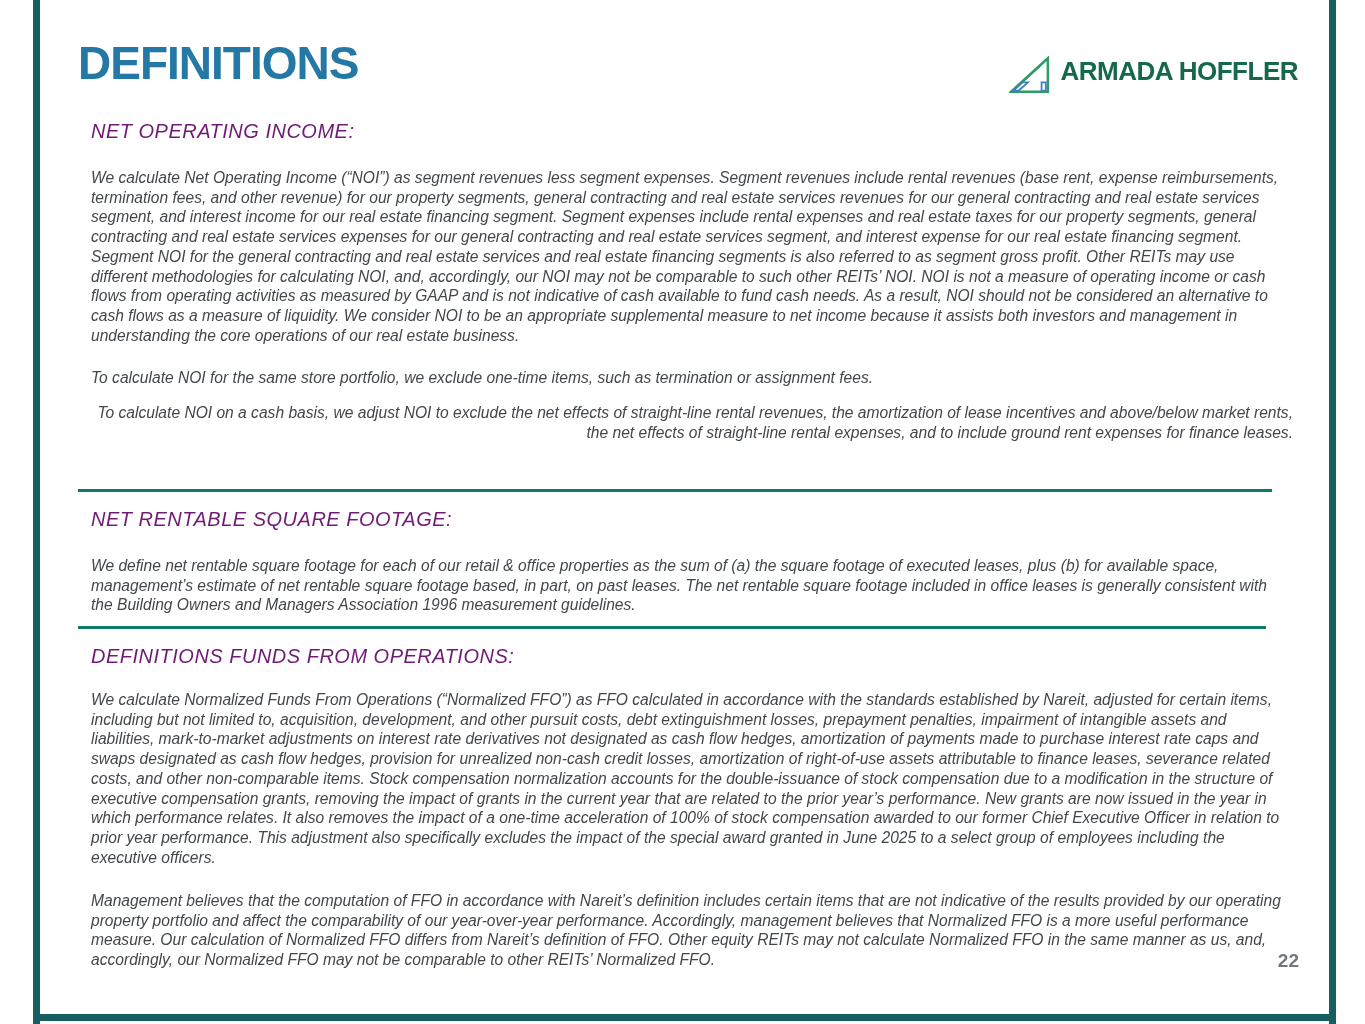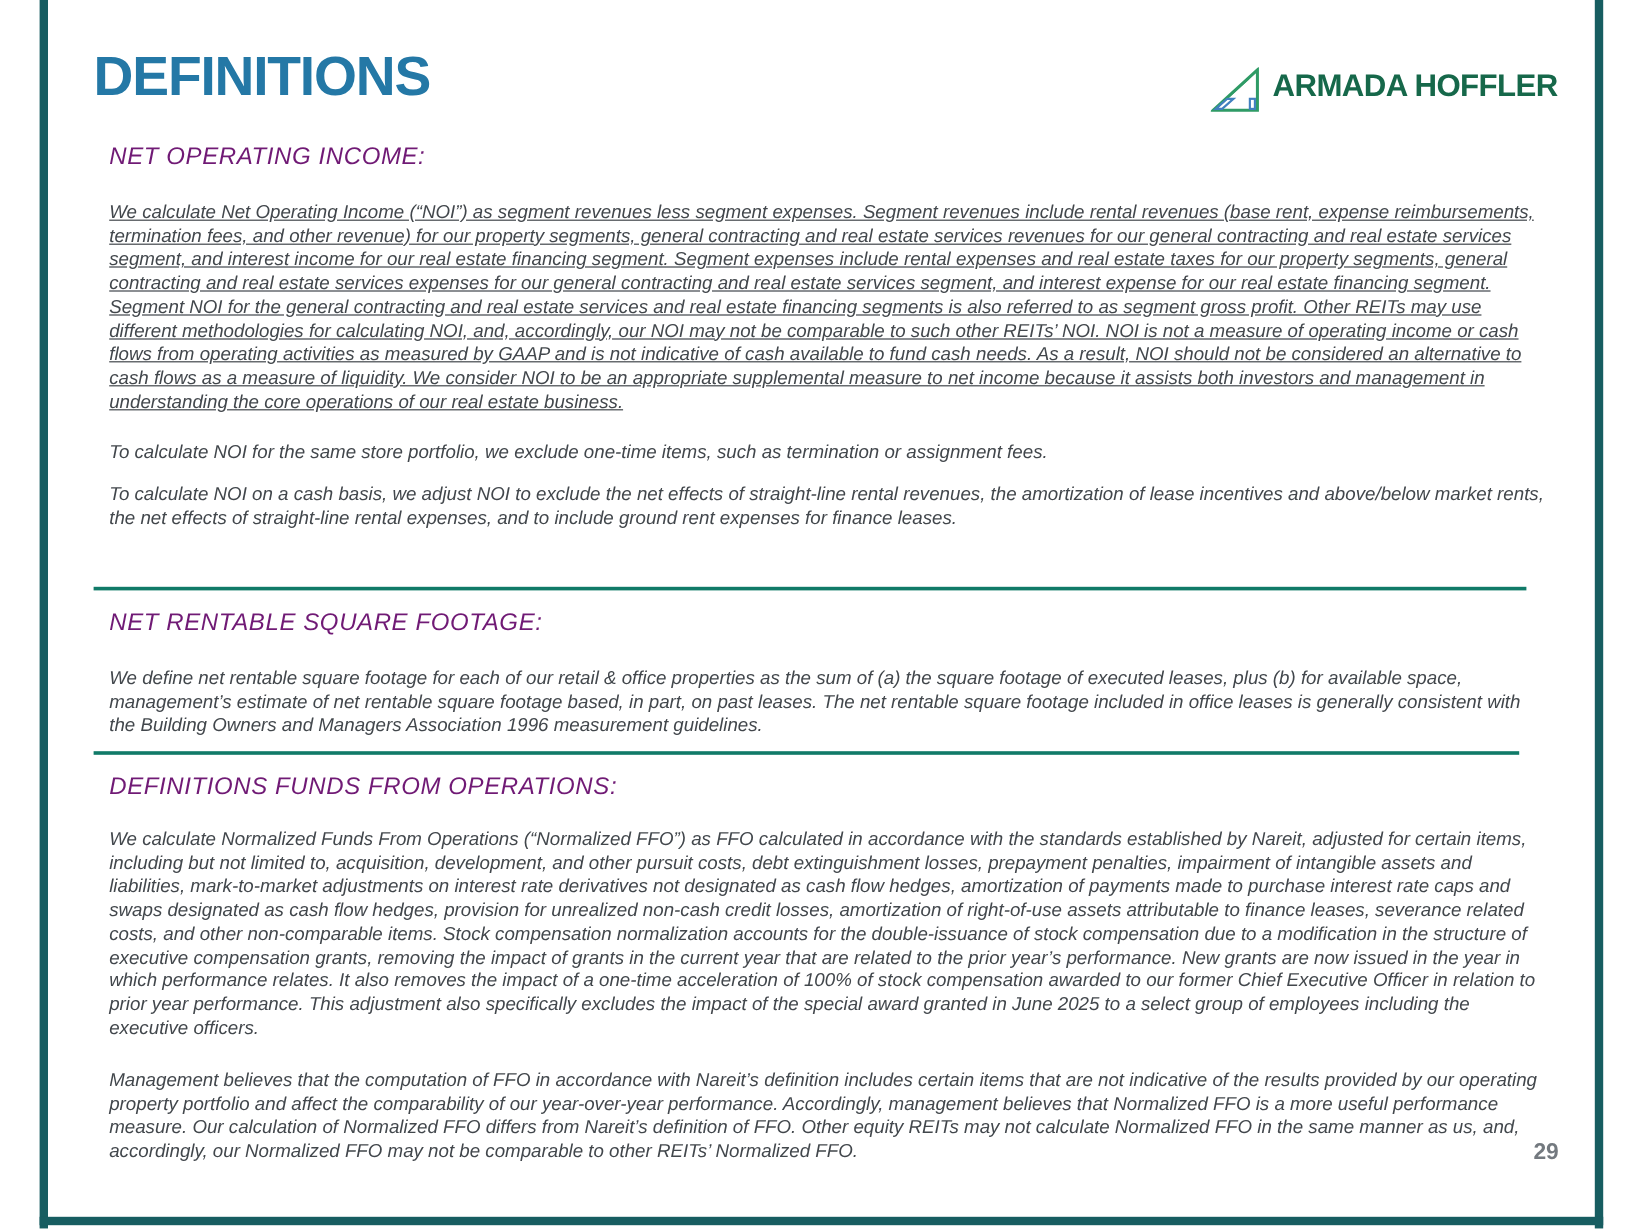--- a/index.html
+++ b/index.html
@@ -65,23 +65,23 @@
   }
   .page-number {
     position: absolute;
     right: 66px; top: 950px;
     font-size: 19px;
     font-weight: bold;
     color: #73797f;
   }
   
   #h1 { top: 120px; }
-  #s1p1 { top: 168px; text-decoration: underline; }
+  #s1p1 { top: 168px; }
   #s1p2 { top: 368px; }
-  #s1p3 { top: 403px; }
+  #s1p3 { top: 403px; text-align: right; }
   #rule1 { top: 489px; }
   #h2 { top: 508px; }
   #s2p1 { top: 556px; }
   #rule2 { top: 626px; width: 1188px; }
   #h3 { top: 645px; }
   #s3p1 { top: 690px; }
   #s3p2 { top: 891px; }
 </style>
 </head>
 <body>
@@ -115,15 +115,15 @@
 
   <div class="section-heading" id="h2">NET RENTABLE SQUARE FOOTAGE:</div>
   <div class="body-para" id="s2p1">We define net rentable square footage for each of our retail &amp; office properties as the sum of (a) the square footage of executed leases, plus (b) for available space, management’s estimate of net rentable square footage based, in part, on past leases. The net rentable square footage included in office leases is generally consistent with the Building Owners and Managers Association 1996 measurement guidelines.</div>
 
   <div class="rule" id="rule2"></div>
 
   <div class="section-heading" id="h3">DEFINITIONS FUNDS FROM OPERATIONS:</div>
   <div class="body-para" id="s3p1">We calculate Normalized Funds From Operations (“Normalized FFO”) as FFO calculated in accordance with the standards established by Nareit, adjusted for certain items, including but not limited to, acquisition, development, and other pursuit costs, debt extinguishment losses, prepayment penalties, impairment of intangible assets and liabilities, mark-to-market adjustments on interest rate derivatives not designated as cash flow hedges, amortization of payments made to purchase interest rate caps and swaps designated as cash flow hedges, provision for unrealized non-cash credit losses, amortization of right-of-use assets attributable to finance leases, severance related costs, and other non-comparable items. Stock compensation normalization accounts for the double-issuance of stock compensation due to a modification in the structure of executive compensation grants, removing the impact of grants in the current year that are related to the prior year’s performance. New grants are now issued in the year in which performance relates. It also removes the impact of a one-time acceleration of 100% of stock compensation awarded to our former Chief Executive Officer in relation to prior year performance. This adjustment also specifically excludes the impact of the special award granted in June 2025 to a select group of employees including the executive officers.</div>
   <div class="body-para" id="s3p2">Management believes that the computation of FFO in accordance with Nareit’s definition includes certain items that are not indicative of the results provided by our operating property portfolio and affect the comparability of our year-over-year performance. Accordingly, management believes that Normalized FFO is a more useful performance measure. Our calculation of Normalized FFO differs from Nareit’s definition of FFO. Other equity REITs may not calculate Normalized FFO in the same manner as us, and, accordingly, our Normalized FFO may not be comparable to other REITs’ Normalized FFO.</div>
 
-  <div class="page-number">29</div>
+  <div class="page-number">22</div>
 
 </div>
 
 </body></html>

